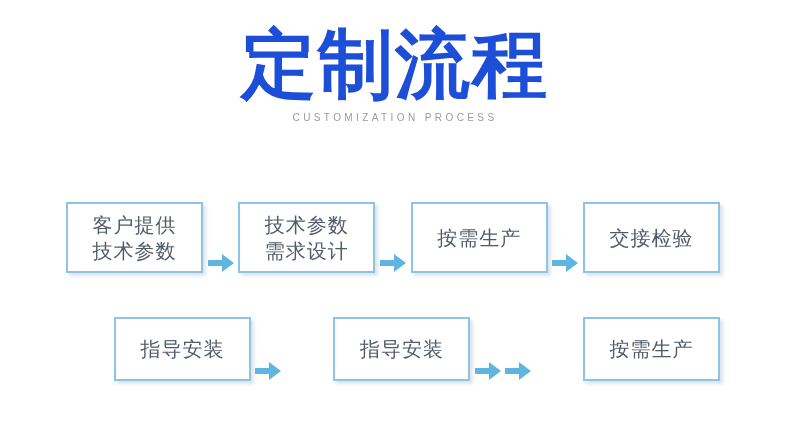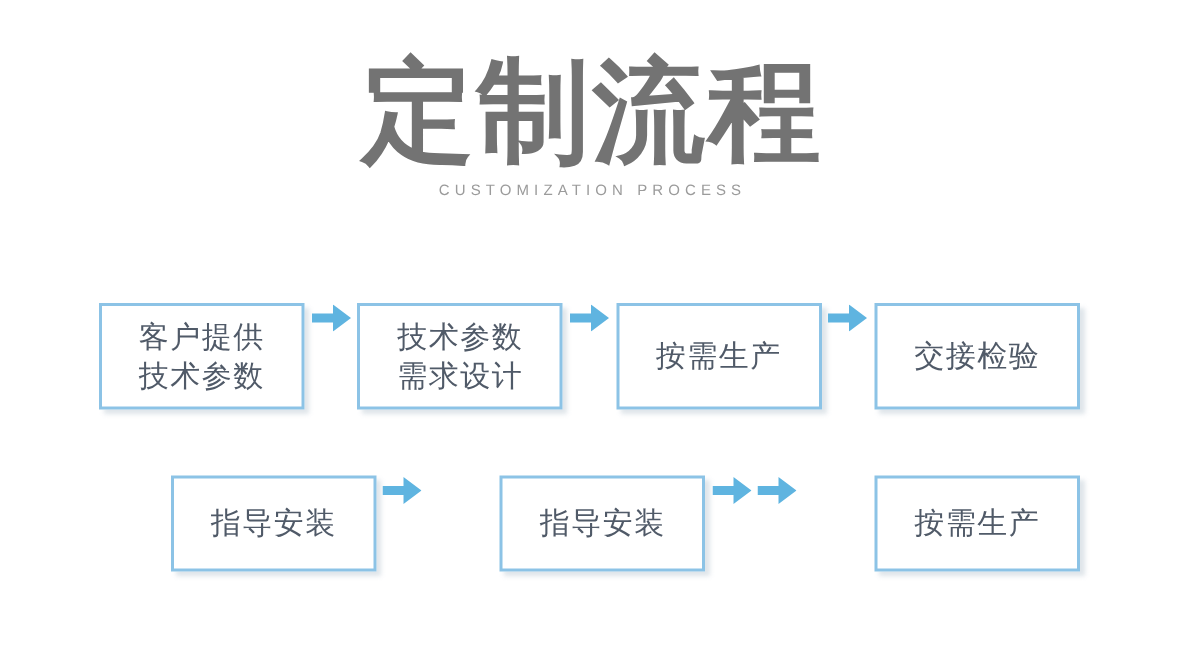--- a/index.html
+++ b/index.html
@@ -26,45 +26,45 @@
   .header {
     position: absolute;
     left: 0;
     top: 0;
     width: 790px;
     text-align: center;
   }
 
   .main-title {
     margin: 0;
-    padding-top: 32px;
+    padding-top: 22px;
     font-size: 75px;
     line-height: 1.12;
     font-weight: bold;
-    color: #737373;
+    color: #1d4ed8;
     letter-spacing: 2px;
     font-family: "Liberation Sans", "DejaVu Sans", sans-serif;
   }
 
   .sub-title {
     margin: 0;
     padding-top: 7px;
     font-size: 10px;
     line-height: 1;
     font-weight: normal;
     color: #9b9b9b;
     letter-spacing: 3.4px;
     font-family: "Liberation Sans", "DejaVu Sans", sans-serif;
   }
 
   
   .flow-row {
     position: absolute;
     display: flex;
-    align-items: flex-start;
+    align-items: flex-end;
     justify-content: space-between;
     left: 66px;
     width: 654px;
   }
 
   #flow-row-1 { top: 202px; height: 71px; }
   #flow-row-2 { top: 317px; height: 64px; }
 
   .flow-step {
     box-sizing: border-box;

